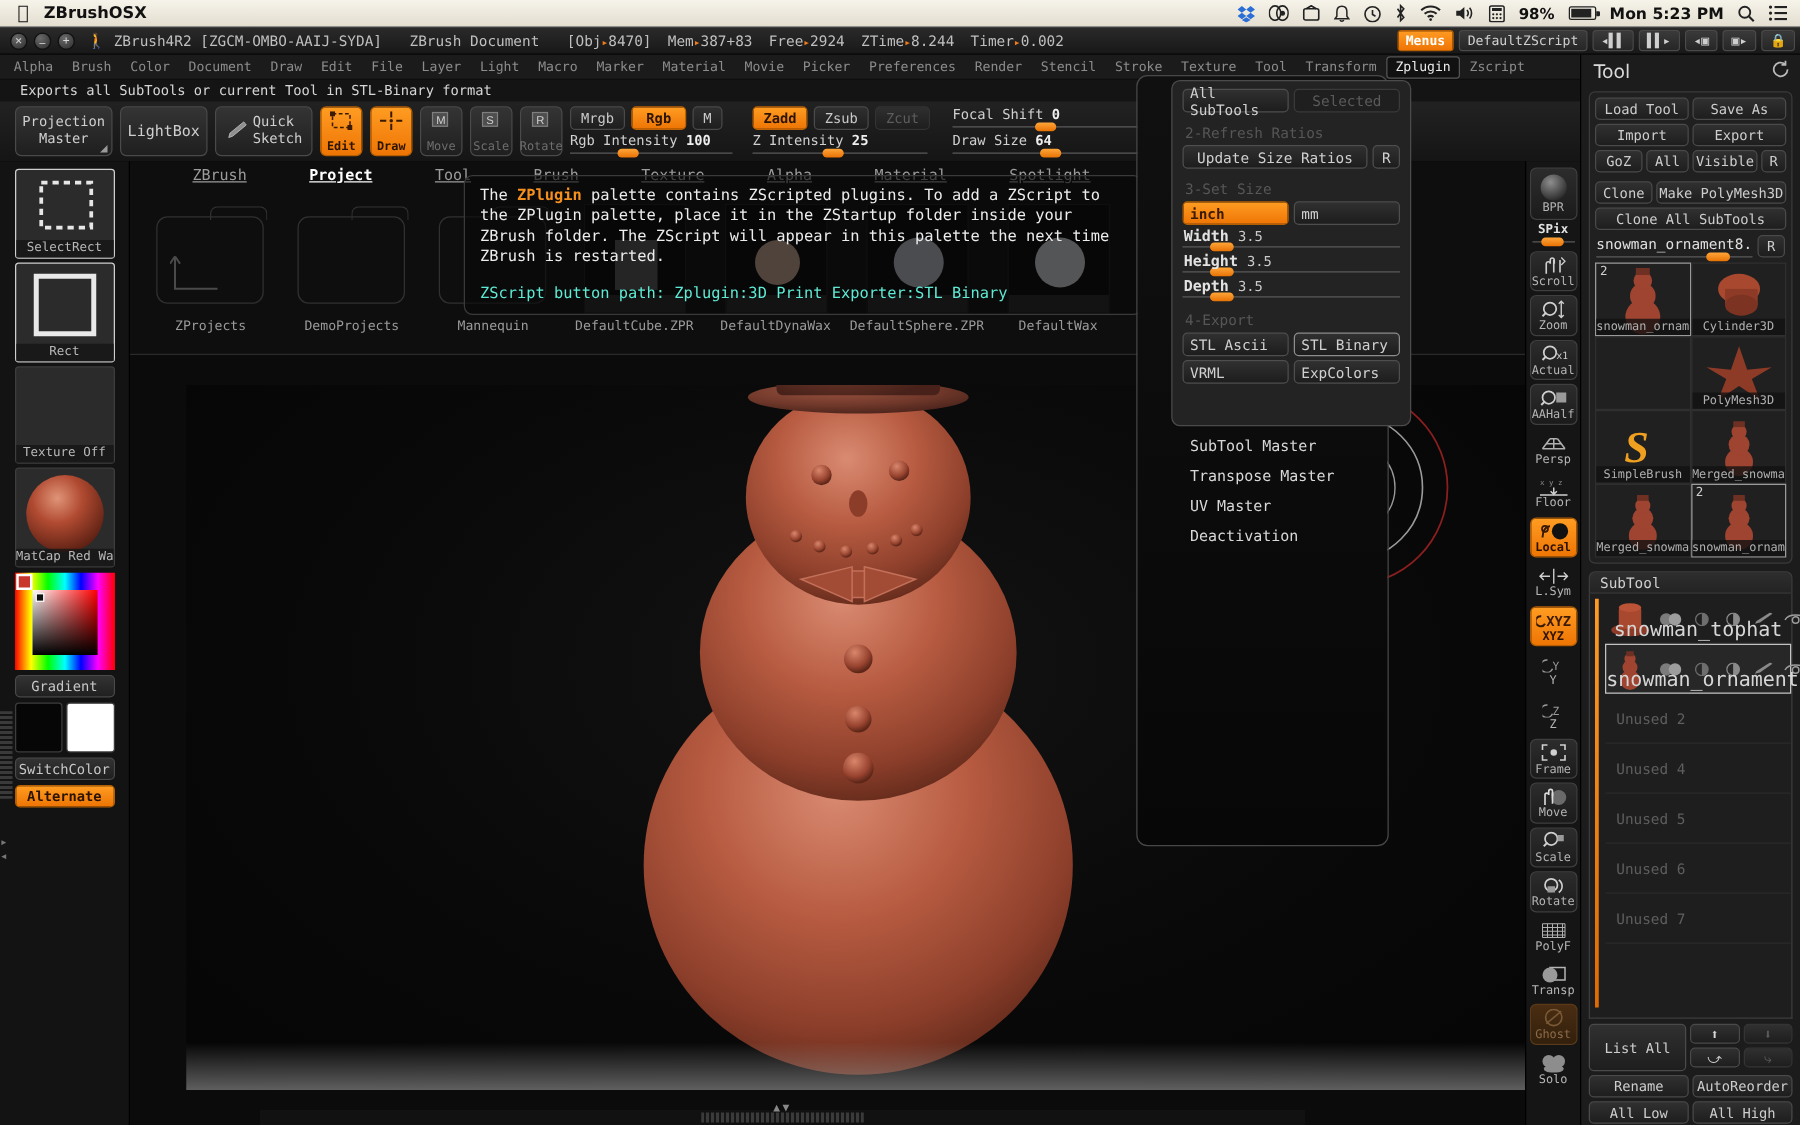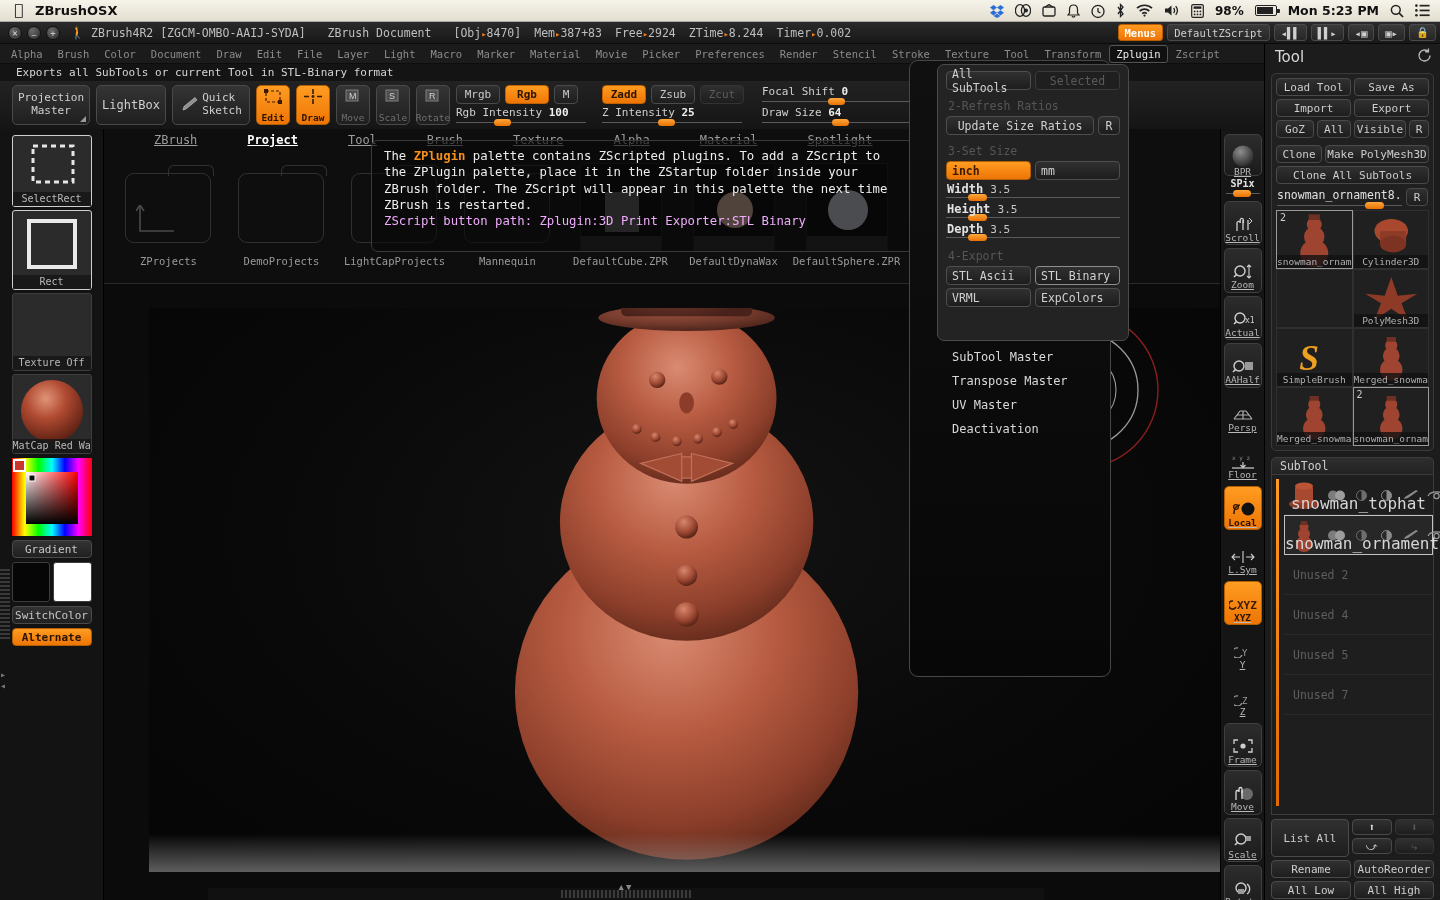--- a/index.html
+++ b/index.html
@@ -121,21 +121,21 @@
   .lbthumb{position:absolute;left:6px;top:4px;width:82px;height:88px;background:#060606;border:1px solid #1c1c1c;overflow:hidden;}
   .gobtn{position:absolute;right:6px;top:2px;width:28px;height:17px;border:1px solid #444;border-radius:3px;
          background:linear-gradient(#333,#1f1f1f);color:#cfcfcf;font-size:10.5px;display:flex;align-items:center;justify-content:center;}
 
   
   #tooltip{position:absolute;left:371px;top:140px;width:543px;height:112px;
            background:rgba(8,8,8,.62);border:1px solid #3a3a3a;border-radius:7px;
            padding:7px 12px;color:#ededed;font-size:12.3px;line-height:1.33;
            font-family:"DejaVu Sans Mono", monospace;}
   #tooltip .hl{color:#f5901e;font-weight:bold;}
-  #tooltip .path{color:#f0abfc;}
+  #tooltip .path{color:#5eead4;margin-top:13px;}
 
   
   #zpopup{position:absolute;left:909px;top:60px;width:202px;height:617px;
           background:linear-gradient(#101010,#070707);border:1px solid #474747;border-radius:9px;}
   #zpanel{position:absolute;left:27px;top:3px;width:192px;height:277px;
           background:#232323;border:1px solid #4b4b4b;border-radius:7px;padding:6px 8px;}
   .zsec{color:#565656;font-size:11.5px;margin:9px 0 3px 2px;}
   .zbtn{height:19px;border:1px solid #4e4e4e;border-radius:4px;background:linear-gradient(#303030,#1d1d1d);
         color:#d0d0d0;font-size:11.5px;display:flex;align-items:center;padding:0 5px;}
   .zbtn.c{justify-content:center;}
@@ -147,21 +147,21 @@
   .zslider .kb{position:absolute;bottom:-1px;width:19px;height:7px;border-radius:4px;background:linear-gradient(#ffa63a,#e87204);}
   .zslider .tx{position:absolute;left:1px;top:-1px;font-size:12px;color:#e2e2e2;font-weight:bold;}
   .zslider .tx i{font-style:normal;font-weight:normal;font-size:11px;color:#c9c9c9;}
   .zmenu{position:absolute;left:27px;top:284px;width:170px;}
   .zmenu .zi{height:24px;display:flex;align-items:center;color:#d8d8d8;font-size:12px;padding-left:15px;}
 
   
   #iconbar{position:absolute;right:176px;top:129px;width:44px;bottom:0;background:#151515;border-left:1px solid #000;
            display:flex;flex-direction:column;align-items:center;padding-top:2px;}
   .ib{width:38px;border-radius:5px;border:1px solid #3f3f3f;background:linear-gradient(#2c2c2c,#1b1b1b);
-      margin-top:3px;display:flex;flex-direction:column;align-items:center;justify-content:center;padding:14px 0 1px;text-decoration:underline;}
+      margin-top:3px;display:flex;flex-direction:column;align-items:center;justify-content:center;padding:2px 0 1px;}
   .ib .lb2{font-size:9.5px;color:#b5b5b5;line-height:1.1;}
   .ib .ic{height:17px;display:flex;align-items:center;justify-content:center;color:#cfcfcf;font-size:13px;}
   .ib.on{background:linear-gradient(#ff9c22,#ee7504);border-color:#b35e02;}
   .ib.on .lb2{color:#2b1300;font-weight:bold;}
   .ib.plain{border-color:transparent;background:transparent;}
   .ib.ghost{background:linear-gradient(#4a2d12,#32200c);border-color:#5a3a18;}
   .ib.ghost .lb2{color:#8c6b48;}
   .spix{width:38px;text-align:center;margin-top:2px;}
   .spix .t{font-size:10px;color:#e2e2e2;font-weight:bold;}
   .spix .s{position:relative;height:9px;}
@@ -558,26 +558,20 @@
       <div class="lbcell">
         <div class="thumb">
           <div class="folder"></div>
         </div>
         <div class="nm">DemoProjects</div>
       </div>
       <div class="lbcell">
         <div class="thumb">
           <div class="folder"></div>
         </div>
-        <div class="nm">LightCapProjects</div>
-      </div>
-      <div class="lbcell">
-        <div class="thumb">
-          <div class="folder"></div>
-        </div>
         <div class="nm">Mannequin</div>
       </div>
       <div class="lbcell">
         <div class="thumb">
           <div class="lbthumb"><svg width="82" height="88">
               <rect x="24" y="28" width="34" height="40" fill="#555"></rect>
               <rect x="0" y="72" width="82" height="16" fill="rgba(150,150,150,.22)"></rect>
             </svg></div>
         </div>
         <div class="nm">DefaultCube.ZPR</div>
@@ -1097,20 +1091,23 @@
       <div class="strow unused">
         <span>Unused 2</span>
       </div>
       <div class="strow unused">
         <span>Unused 4</span>
       </div>
       <div class="strow unused">
         <span>Unused 5</span>
       </div>
       <div class="strow unused">
+        <span>Unused 6</span>
+      </div>
+      <div class="strow unused">
         <span>Unused 7</span>
       </div>
     </div>
 
   <div style="margin:4px 6px 0">
     <div style="display:flex;gap:3px">
       <div class="tbtn" style="flex:0 0 78px;height:38px">List All</div>
       <div style="flex:1;display:flex;flex-direction:column;gap:3px">
         <div style="display:flex;gap:3px">
           <div class="arrbtn">

